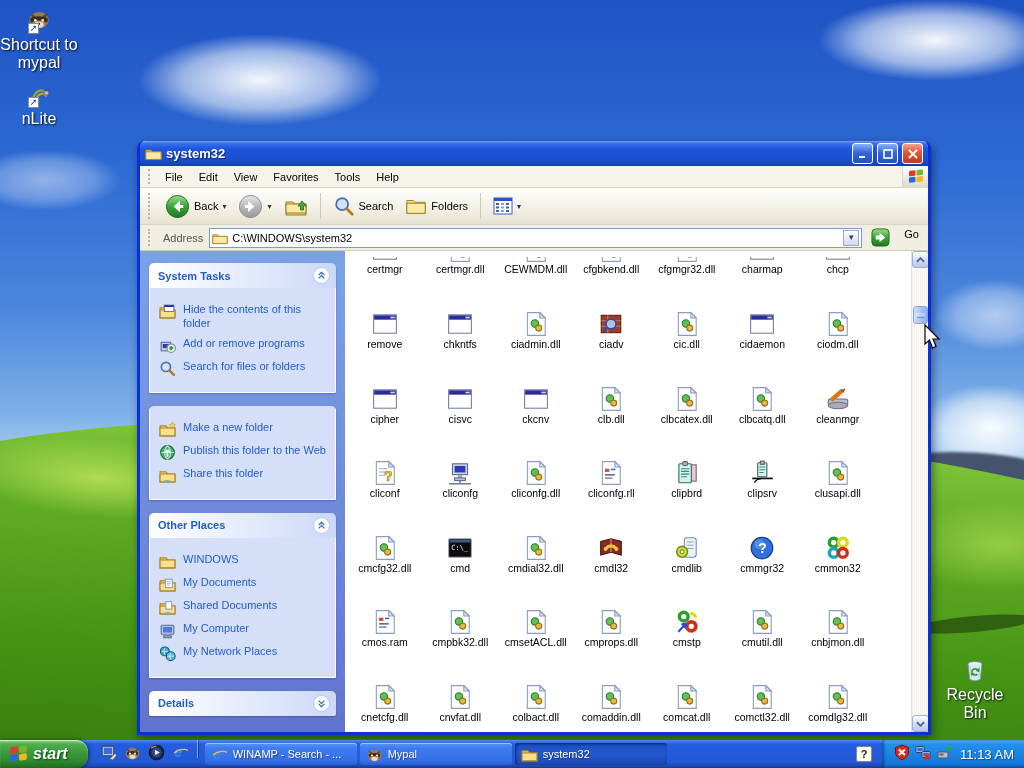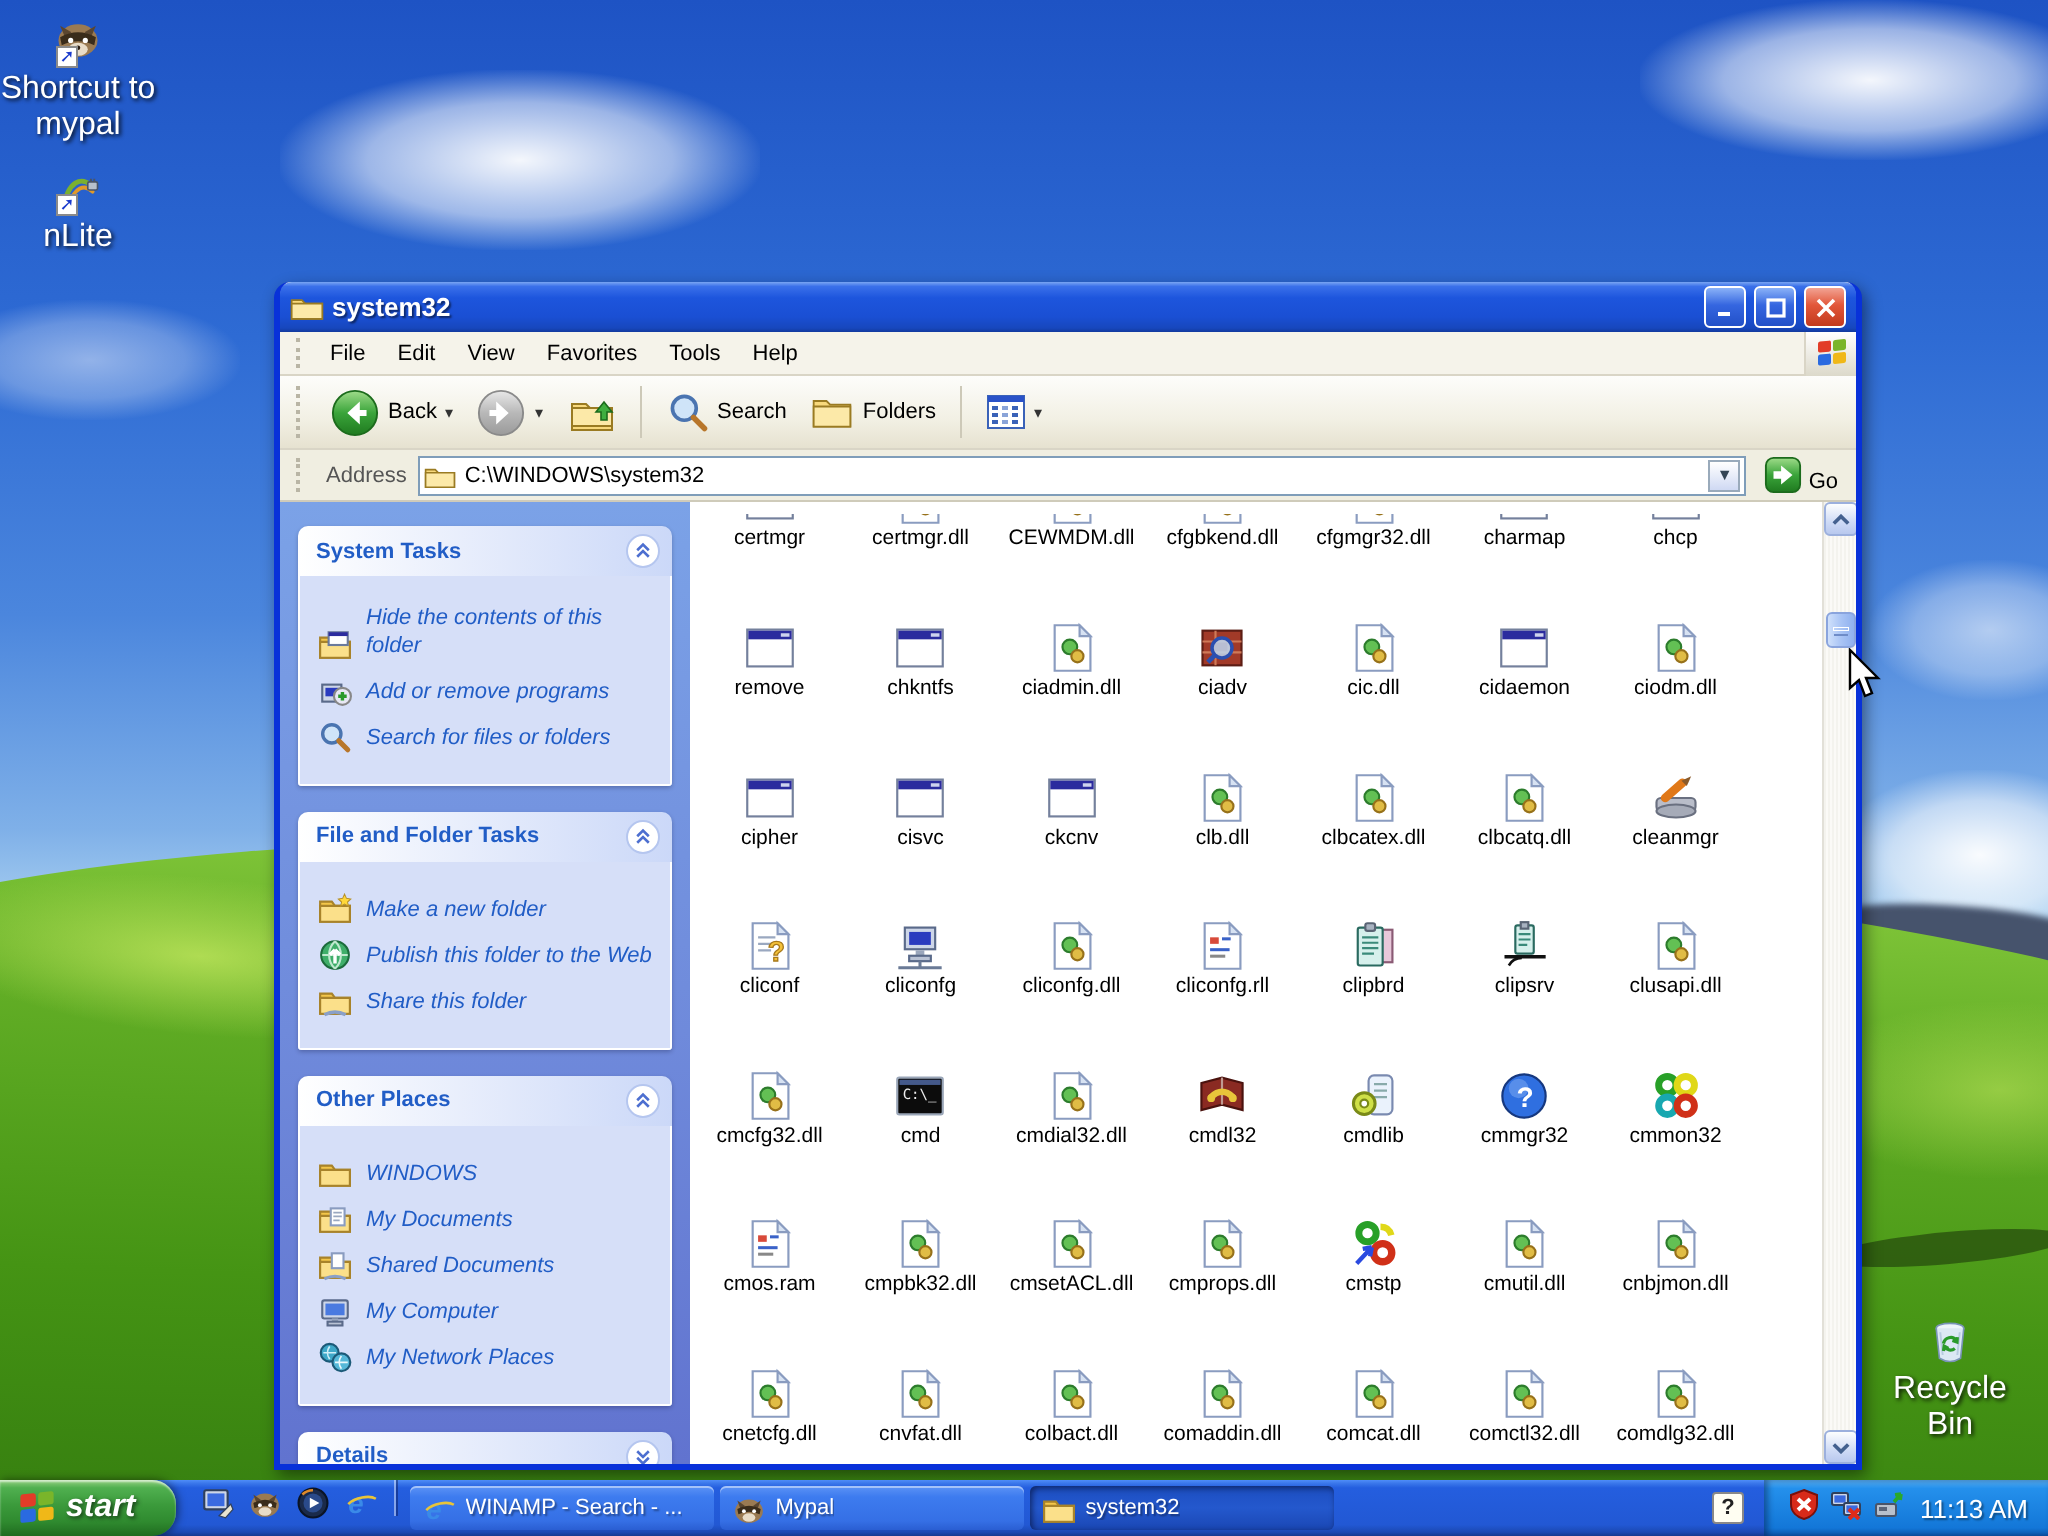--- a/index.html
+++ b/index.html
@@ -43,33 +43,33 @@
   .tbtn { display:flex; align-items:center; gap:4px; padding:2px 4px; border-radius:3px; font-size:11px; color:#000; }
   .tsep { width:1px; height:26px; background:#cdc9b8; margin:0 4px; }
   .carat { font-size:8px; color:#333; }
 
   #addrbar { height:26px; flex:0 0 26px; display:flex; align-items:center; gap:6px; padding:0 6px 0 8px;
     background:#f0eee1; border-bottom:1px solid #cfcbba; }
   #addrbar .alabel { font-size:11px; color:#555; }
   #addrfield { flex:1; height:20px; background:#fff; border:1px solid #7f9db9; display:flex; align-items:center; padding:0 2px; gap:4px; }
   #addrfield .atext { font-size:11px; color:#000; flex:1; white-space:nowrap; overflow:hidden; }
   #addrdrop { width:16px; height:16px; background:linear-gradient(180deg,#fff,#cfd9f3); border:1px solid #9ab; display:flex; align-items:center; justify-content:center; font-size:8px; color:#345; }
-  #gobtn { display:flex; align-items:flex-end; gap:3px; font-size:11px; color:#000; padding:1px 3px; }
+  #gobtn { display:flex; align-items:flex-start; gap:14px; font-size:11px; color:#000; padding:1px 3px; }
 
   #content { flex:1; display:flex; overflow:hidden; }
 
   
   #sidebar { width:205px; flex:0 0 205px; background:linear-gradient(180deg,#7ba2e7 0%,#6f8adb 55%,#6173cf 100%); padding:12px 9px; overflow:hidden; }
   .panel { margin-bottom:13px; border-radius:5px 5px 2px 2px; overflow:hidden; box-shadow:0 1px 2px rgba(0,0,30,.25); }
   .panel-hdr { height:25px; display:flex; align-items:center; justify-content:space-between; padding:0 6px 0 9px;
     background:linear-gradient(90deg,#ffffff 0%,#cbd8f8 100%); cursor:pointer; }
   .panel-hdr .ptitle { font-size:11px; font-weight:bold; color:#215dc6; }
   .chev { width:17px; height:17px; border-radius:50%; background:#fff; border:1px solid #b5c6ef; display:flex; align-items:center; justify-content:center; }
   .panel-body { background:#d6dff8; border:1px solid #fff; border-top:none; padding:9px 5px 9px 9px; }
-  .pitem { display:flex; gap:7px; align-items:flex-end; margin:6px 0; cursor:pointer;font-style:italic; }
+  .pitem { display:flex; gap:7px; align-items:flex-start; margin:6px 0; cursor:pointer; }
   .pitem .ptext { font-size:11px; color:#215dc6; line-height:1.25; }
 
   
   #filearea { flex:1; background:#fff; position:relative; overflow:hidden; }
   #filegrid { position:absolute; left:2px; top:0; display:grid; grid-template-columns:repeat(7,75.5px); grid-template-rows:26px repeat(6,74.6px); }
   .cell { display:flex; flex-direction:column; align-items:center; justify-content:flex-end; padding-bottom:1px; cursor:default; }
   .cell .fname { font-size:10.5px; color:#000; white-space:nowrap; margin-top:2px; line-height:1.1; }
   .icwrap { height:26px; display:flex; align-items:flex-end; justify-content:center; }
   .cut .icwrap { height:5px; overflow:hidden; }
   .cut .icwrap svg { margin-bottom:-1px; }
@@ -349,28 +349,20 @@
               <div class="pitem">
                 <svg class="ic16" viewBox="0 0 16 16" width="17" height="17" style="flex: 0 0 17px;">
                   <circle cx="6.5" cy="6.5" r="4.3" fill="#cfe4f8" stroke="#4a74b0" stroke-width="1.6"></circle>
                   <line x1="9.8" y1="9.8" x2="14" y2="14" stroke="#b8762a" stroke-width="2.4" stroke-linecap="round"></line>
                 </svg>
                 <span class="ptext">Search for files or folders</span>
               </div>
             </div>
           </div>
           <div class="panel">
-            <div class="panel-hdr">
-      <span class="ptitle">File and Folder Tasks</span>
-      <span class="chev">
-                <svg width="13" height="13" viewBox="0 0 16 18">
-                  <path d="M4 8.5 l4 -4 l4 4 M4 13 l4 -4 l4 4" fill="none" stroke="#4d6fd0" stroke-width="1.8"></path>
-                </svg>
-              </span>
-    </div>
             <div class="panel-body">
               <div class="pitem">
                 <svg class="ic16" viewBox="0 0 16 16" width="17" height="17" style="flex: 0 0 17px;">
                   <path d="M1 4.5 h5.5 l1.5 2 h7 v7.5 h-14 z" fill="#f3c64a" stroke="#a8832a"></path>
                   <path d="M1 6.5 h14 v7.5 h-14 z" fill="#fbe08a" stroke="#a8832a"></path>
                   <path d="M12.5 1 l.9 2 2 .3 -1.5 1.4 .4 2 -1.8 -1 -1.8 1 .4 -2 -1.5 -1.4 2 -.3 z" fill="#ffd83a" stroke="#b8922a" stroke-width=".5"></path>
                 </svg>
                 <span class="ptext">Make a new folder</span>
               </div>
               <div class="pitem">

